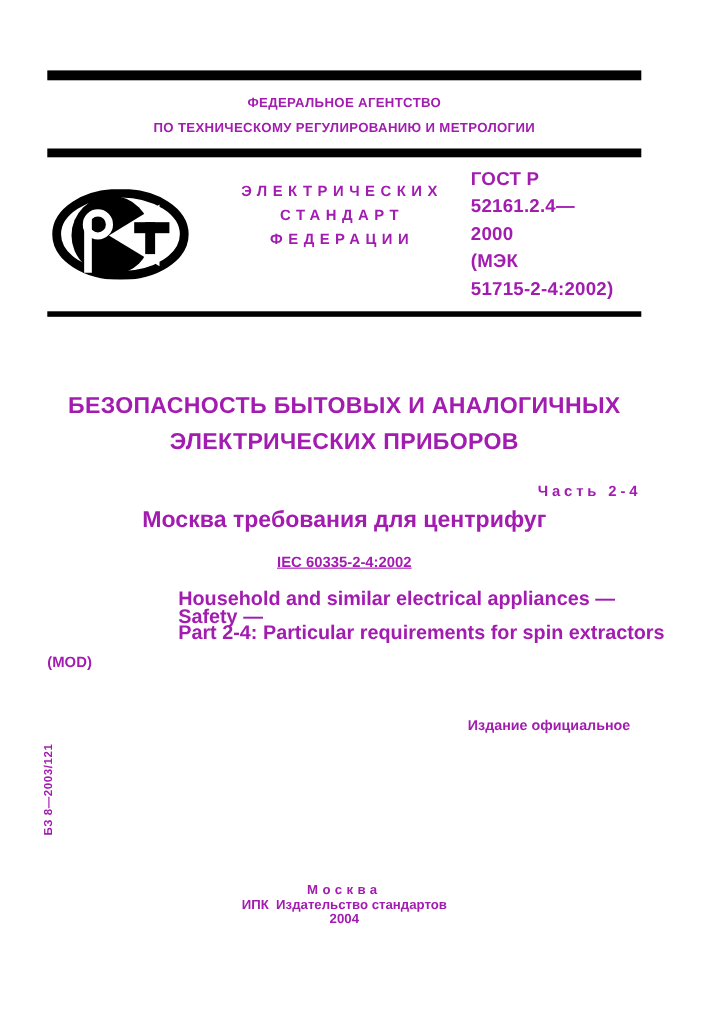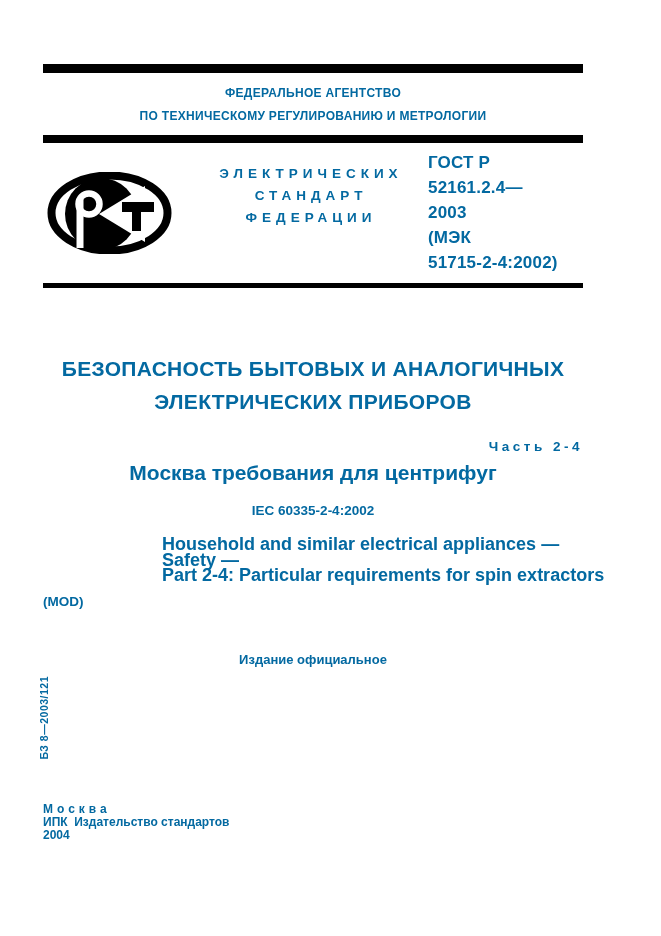--- a/index.html
+++ b/index.html
@@ -1,20 +1,20 @@
 <!DOCTYPE html>
 <html><head>
 <meta charset="utf-8">
 <style>
   html,body{margin:0;padding:0;background:#e8e8e8;}
   .page{
     position:relative;
     width:661px;height:936px;
     background:#fff;
-    color:#0369a1;
+    color:#a21caf;
     font-family:"Liberation Sans","DejaVu Sans",sans-serif;
     font-weight:bold;
     margin:0 auto;
     overflow:hidden;
   }
   .bar{position:absolute;left:43px;width:540px;background:#000;}
   .bar1{top:64px;height:9px;}
   .bar2{top:135px;height:8px;}
   .rule{position:absolute;left:43px;top:283px;width:540px;height:5px;background:#000;}
 
@@ -33,33 +33,33 @@
   .main-title{position:absolute;left:43px;top:352px;width:540px;text-align:center;
     font-size:21px;line-height:33px;letter-spacing:0.3px;}
 
   .part{position:absolute;left:43px;top:439px;width:540px;text-align:right;
     font-size:13.5px;letter-spacing:3.5px;}
 
   .subtitle{position:absolute;left:43px;top:461px;width:540px;text-align:center;
     font-size:21px;}
 
   .iec{position:absolute;left:43px;top:503px;width:540px;text-align:center;
-    font-size:13.5px;}
+    font-size:13.5px;text-decoration:underline;}
 
   .title-en{position:absolute;left:162px;top:537px;font-size:18px;line-height:15.5px;}
 
   .mod{position:absolute;left:43px;top:594px;width:540px;text-align:left;font-size:13.5px;}
 
-  .edition{position:absolute;left:43px;top:652px;width:540px;text-align:center;font-size:13px;}
+  .edition{position:absolute;left:33px;top:652px;width:540px;text-align:right;font-size:13px;}
 
   .side-code{position:absolute;left:38px;top:676px;
     writing-mode:vertical-rl;transform:rotate(180deg);
     font-size:10.5px;letter-spacing:0.5px;white-space:nowrap;}
 
-  .imprint{position:absolute;left:43px;top:803px;width:540px;text-align:left;
+  .imprint{position:absolute;left:43px;top:803px;width:540px;text-align:center;
     font-size:12px;line-height:13px;}
   .imprint .city{letter-spacing:4px;}
   .imprint .pub{white-space:pre-wrap;}
 </style>
 </head>
 <body>
 
 <div class="page">
 
   <div class="bar bar1"></div>
@@ -83,21 +83,21 @@
 
   <div class="natstd">
     <div>ЭЛЕКТРИЧЕСКИХ</div>
     <div>СТАНДАРТ</div>
     <div>ФЕДЕРАЦИИ</div>
   </div>
 
   <div class="desig">
     <div>ГОСТ Р</div>
     <div>52161.2.4—</div>
-    <div>2003</div>
+    <div>2000</div>
     <div>(МЭК</div>
     <div>51715-2-4:2002)</div>
   </div>
 
   <div class="rule"></div>
 
   <div class="main-title">
     <div>БЕЗОПАСНОСТЬ БЫТОВЫХ И АНАЛОГИЧНЫХ</div>
     <div>ЭЛЕКТРИЧЕСКИХ ПРИБОРОВ</div>
   </div>

